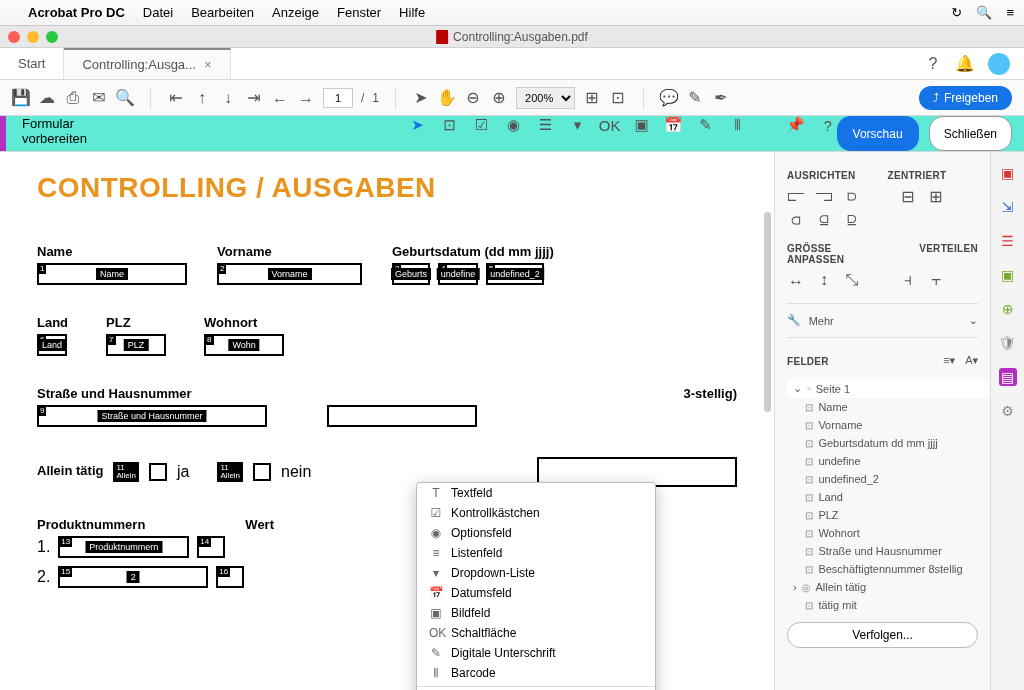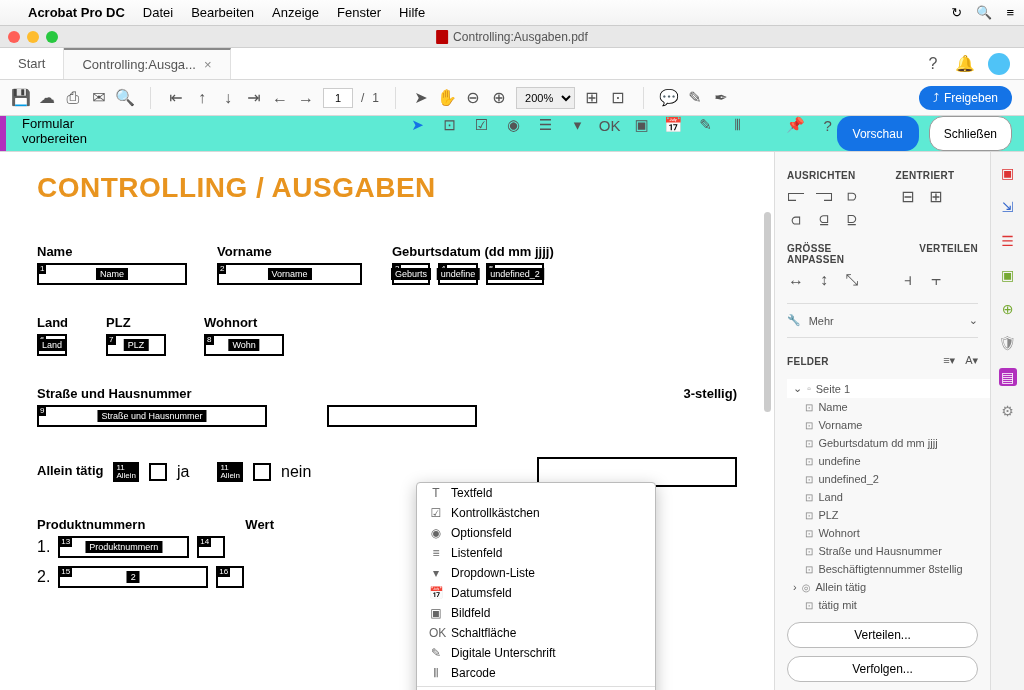--- a/index.html
+++ b/index.html
@@ -353,21 +353,21 @@
             <span>Einfügen</span>
             <span class="cm-short">⌘V</span>
           </div>
         </div>
 
     </div>
 
   </div>
 
   <div class="right-panel">
-    <div style="display:flex;gap:40px;">
+    <div style="display:flex;gap:32px;">
       <div class="rp-section">AUSRICHTEN</div>
       <div class="rp-section">ZENTRIERT</div>
     </div>
     <div class="rp-icons">
       <span class="tb-icon">⫍</span>
       <span class="tb-icon">⫎</span>
       <span class="tb-icon">⫐</span>
       <span style="width:18px"></span>
       <span class="tb-icon">⊟</span>
       <span class="tb-icon">⊞</span>
@@ -452,21 +452,20 @@
       <div class="tree-item">
         <span style="margin-left:-12px;">›</span>
         <span class="tree-icon">◎</span>
         <span>Allein tätig</span>
       </div>
       <div class="tree-item">
         <span class="tree-icon">⊡</span>
         <span>tätig mit</span>
       </div>
     </div>
-    <button class="vbtn">Verteilen...</button>
     <button class="vbtn">Verfolgen...</button>
   </div>
 
   <div class="tool-rail">
     <div class="rail-icon c1">▣</div>
     <div class="rail-icon c2">⇲</div>
     <div class="rail-icon c1">☰</div>
     <div class="rail-icon c3">▣</div>
     <div class="rail-icon c3">⊕</div>
     <div class="rail-icon c5">🛡</div>

